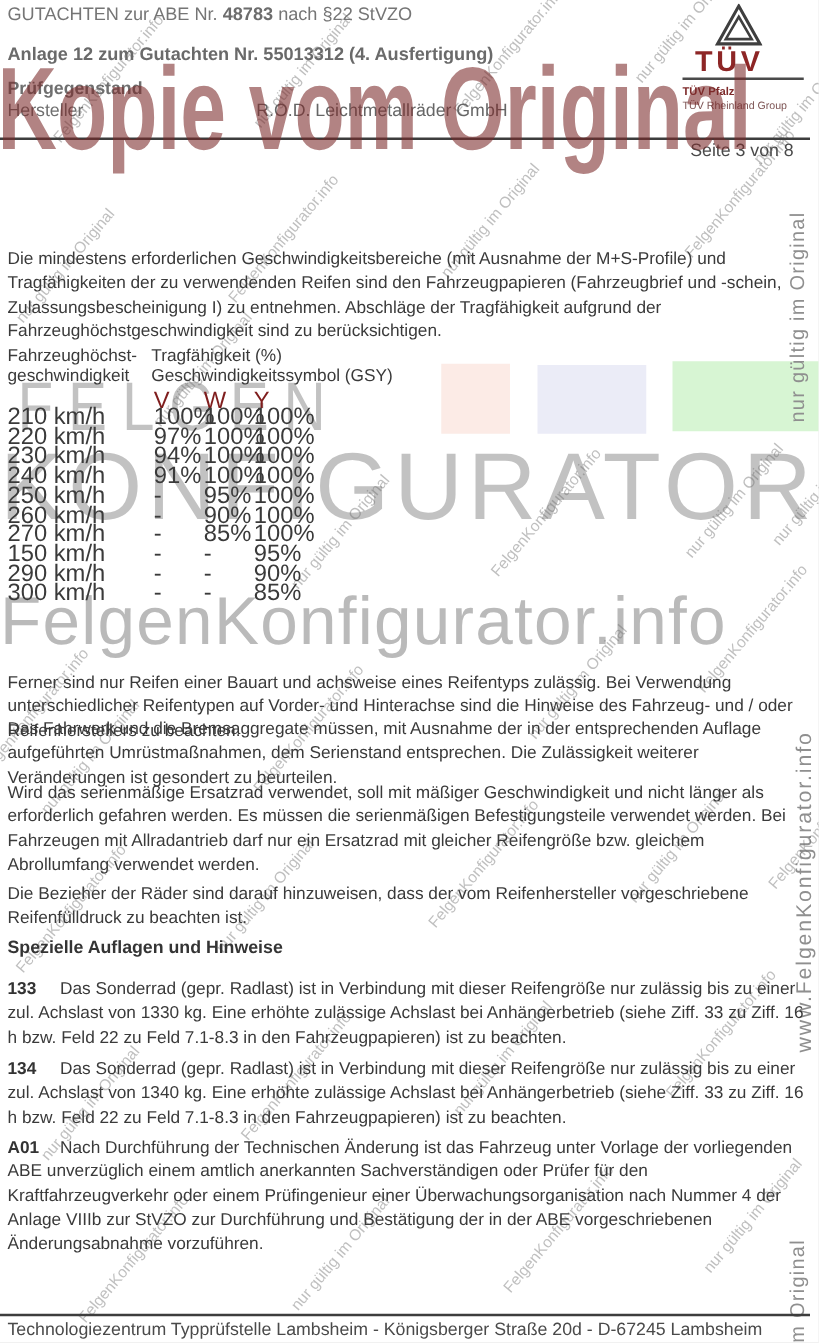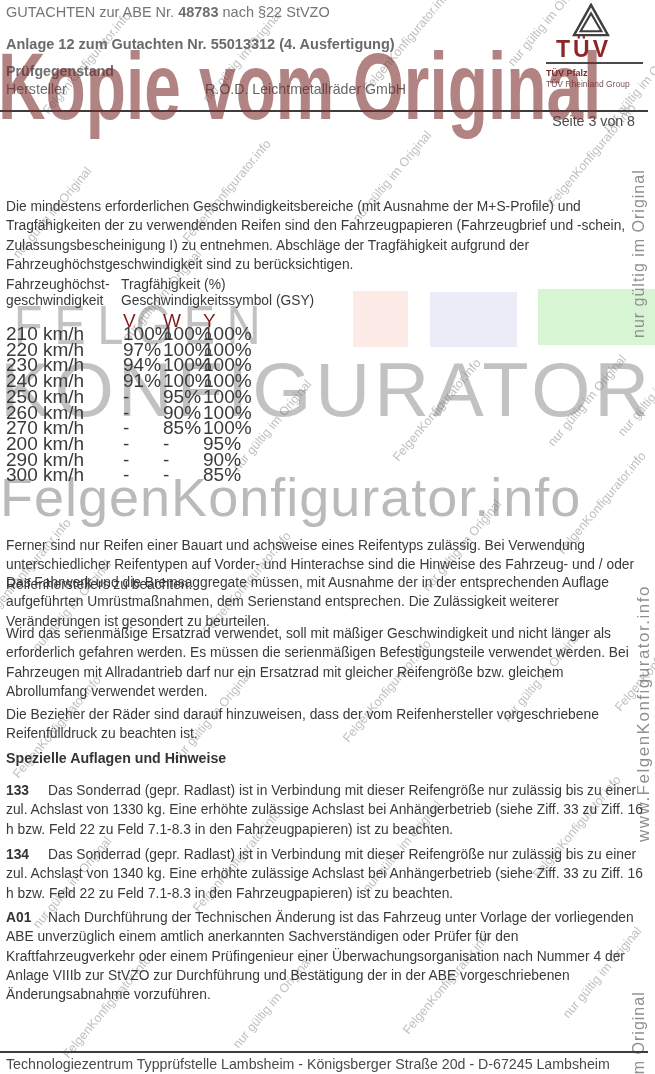--- a/index.html
+++ b/index.html
@@ -146,21 +146,21 @@
       <span class="sym sym-v">V</span><span class="sym sym-w">W</span><span class="sym sym-y">Y</span>
     </div>
     <div class="abs content t-rows" id="table-rows">
         <div class="t-row"><span class="t-cell t-speed">210 km/h</span><span class="t-cell t-v">100%</span><span class="t-cell t-w">100%</span><span class="t-cell t-y">100%</span></div>
         <div class="t-row"><span class="t-cell t-speed">220 km/h</span><span class="t-cell t-v">97%</span><span class="t-cell t-w">100%</span><span class="t-cell t-y">100%</span></div>
         <div class="t-row"><span class="t-cell t-speed">230 km/h</span><span class="t-cell t-v">94%</span><span class="t-cell t-w">100%</span><span class="t-cell t-y">100%</span></div>
         <div class="t-row"><span class="t-cell t-speed">240 km/h</span><span class="t-cell t-v">91%</span><span class="t-cell t-w">100%</span><span class="t-cell t-y">100%</span></div>
         <div class="t-row"><span class="t-cell t-speed">250 km/h</span><span class="t-cell t-v">-</span><span class="t-cell t-w">95%</span><span class="t-cell t-y">100%</span></div>
         <div class="t-row"><span class="t-cell t-speed">260 km/h</span><span class="t-cell t-v">-</span><span class="t-cell t-w">90%</span><span class="t-cell t-y">100%</span></div>
         <div class="t-row"><span class="t-cell t-speed">270 km/h</span><span class="t-cell t-v">-</span><span class="t-cell t-w">85%</span><span class="t-cell t-y">100%</span></div>
-        <div class="t-row"><span class="t-cell t-speed">200 km/h</span><span class="t-cell t-v">-</span><span class="t-cell t-w">-</span><span class="t-cell t-y">95%</span></div>
+        <div class="t-row"><span class="t-cell t-speed">150 km/h</span><span class="t-cell t-v">-</span><span class="t-cell t-w">-</span><span class="t-cell t-y">95%</span></div>
         <div class="t-row"><span class="t-cell t-speed">290 km/h</span><span class="t-cell t-v">-</span><span class="t-cell t-w">-</span><span class="t-cell t-y">90%</span></div>
         <div class="t-row"><span class="t-cell t-speed">300 km/h</span><span class="t-cell t-v">-</span><span class="t-cell t-w">-</span><span class="t-cell t-y">85%</span></div>
       </div>
   </div>
 
   <div class="abs content para" style="top:499px;margin-top:37px;">Ferner sind nur Reifen einer Bauart und achsweise eines Reifentyps zulässig. Bei Verwendung unterschiedlicher Reifentypen auf Vorder- und Hinterachse sind die Hinweise des Fahrzeug- und / oder Reifenherstellers zu beachten.</div>
   <div class="abs content para" style="top:573px;">Das Fahrwerk und die Bremsaggregate müssen, mit Ausnahme der in der entsprechenden Auflage aufgeführten Umrüstmaßnahmen, dem Serienstand entsprechen. Die Zulässigkeit weiterer Veränderungen ist gesondert zu beurteilen.</div>
   <div class="abs content para" style="top:624px;">Wird das serienmäßige Ersatzrad verwendet, soll mit mäßiger Geschwindigkeit und nicht länger als erforderlich gefahren werden. Es müssen die serienmäßigen Befestigungsteile verwendet werden. Bei Fahrzeugen mit Allradantrieb darf nur ein Ersatzrad mit gleicher Reifengröße bzw. gleichem Abrollumfang verwendet werden.</div>
   <div class="abs content para" style="top:705px;">Die Bezieher der Räder sind darauf hinzuweisen, dass der vom Reifenhersteller vorgeschriebene Reifenfülldruck zu beachten ist.</div>
 

